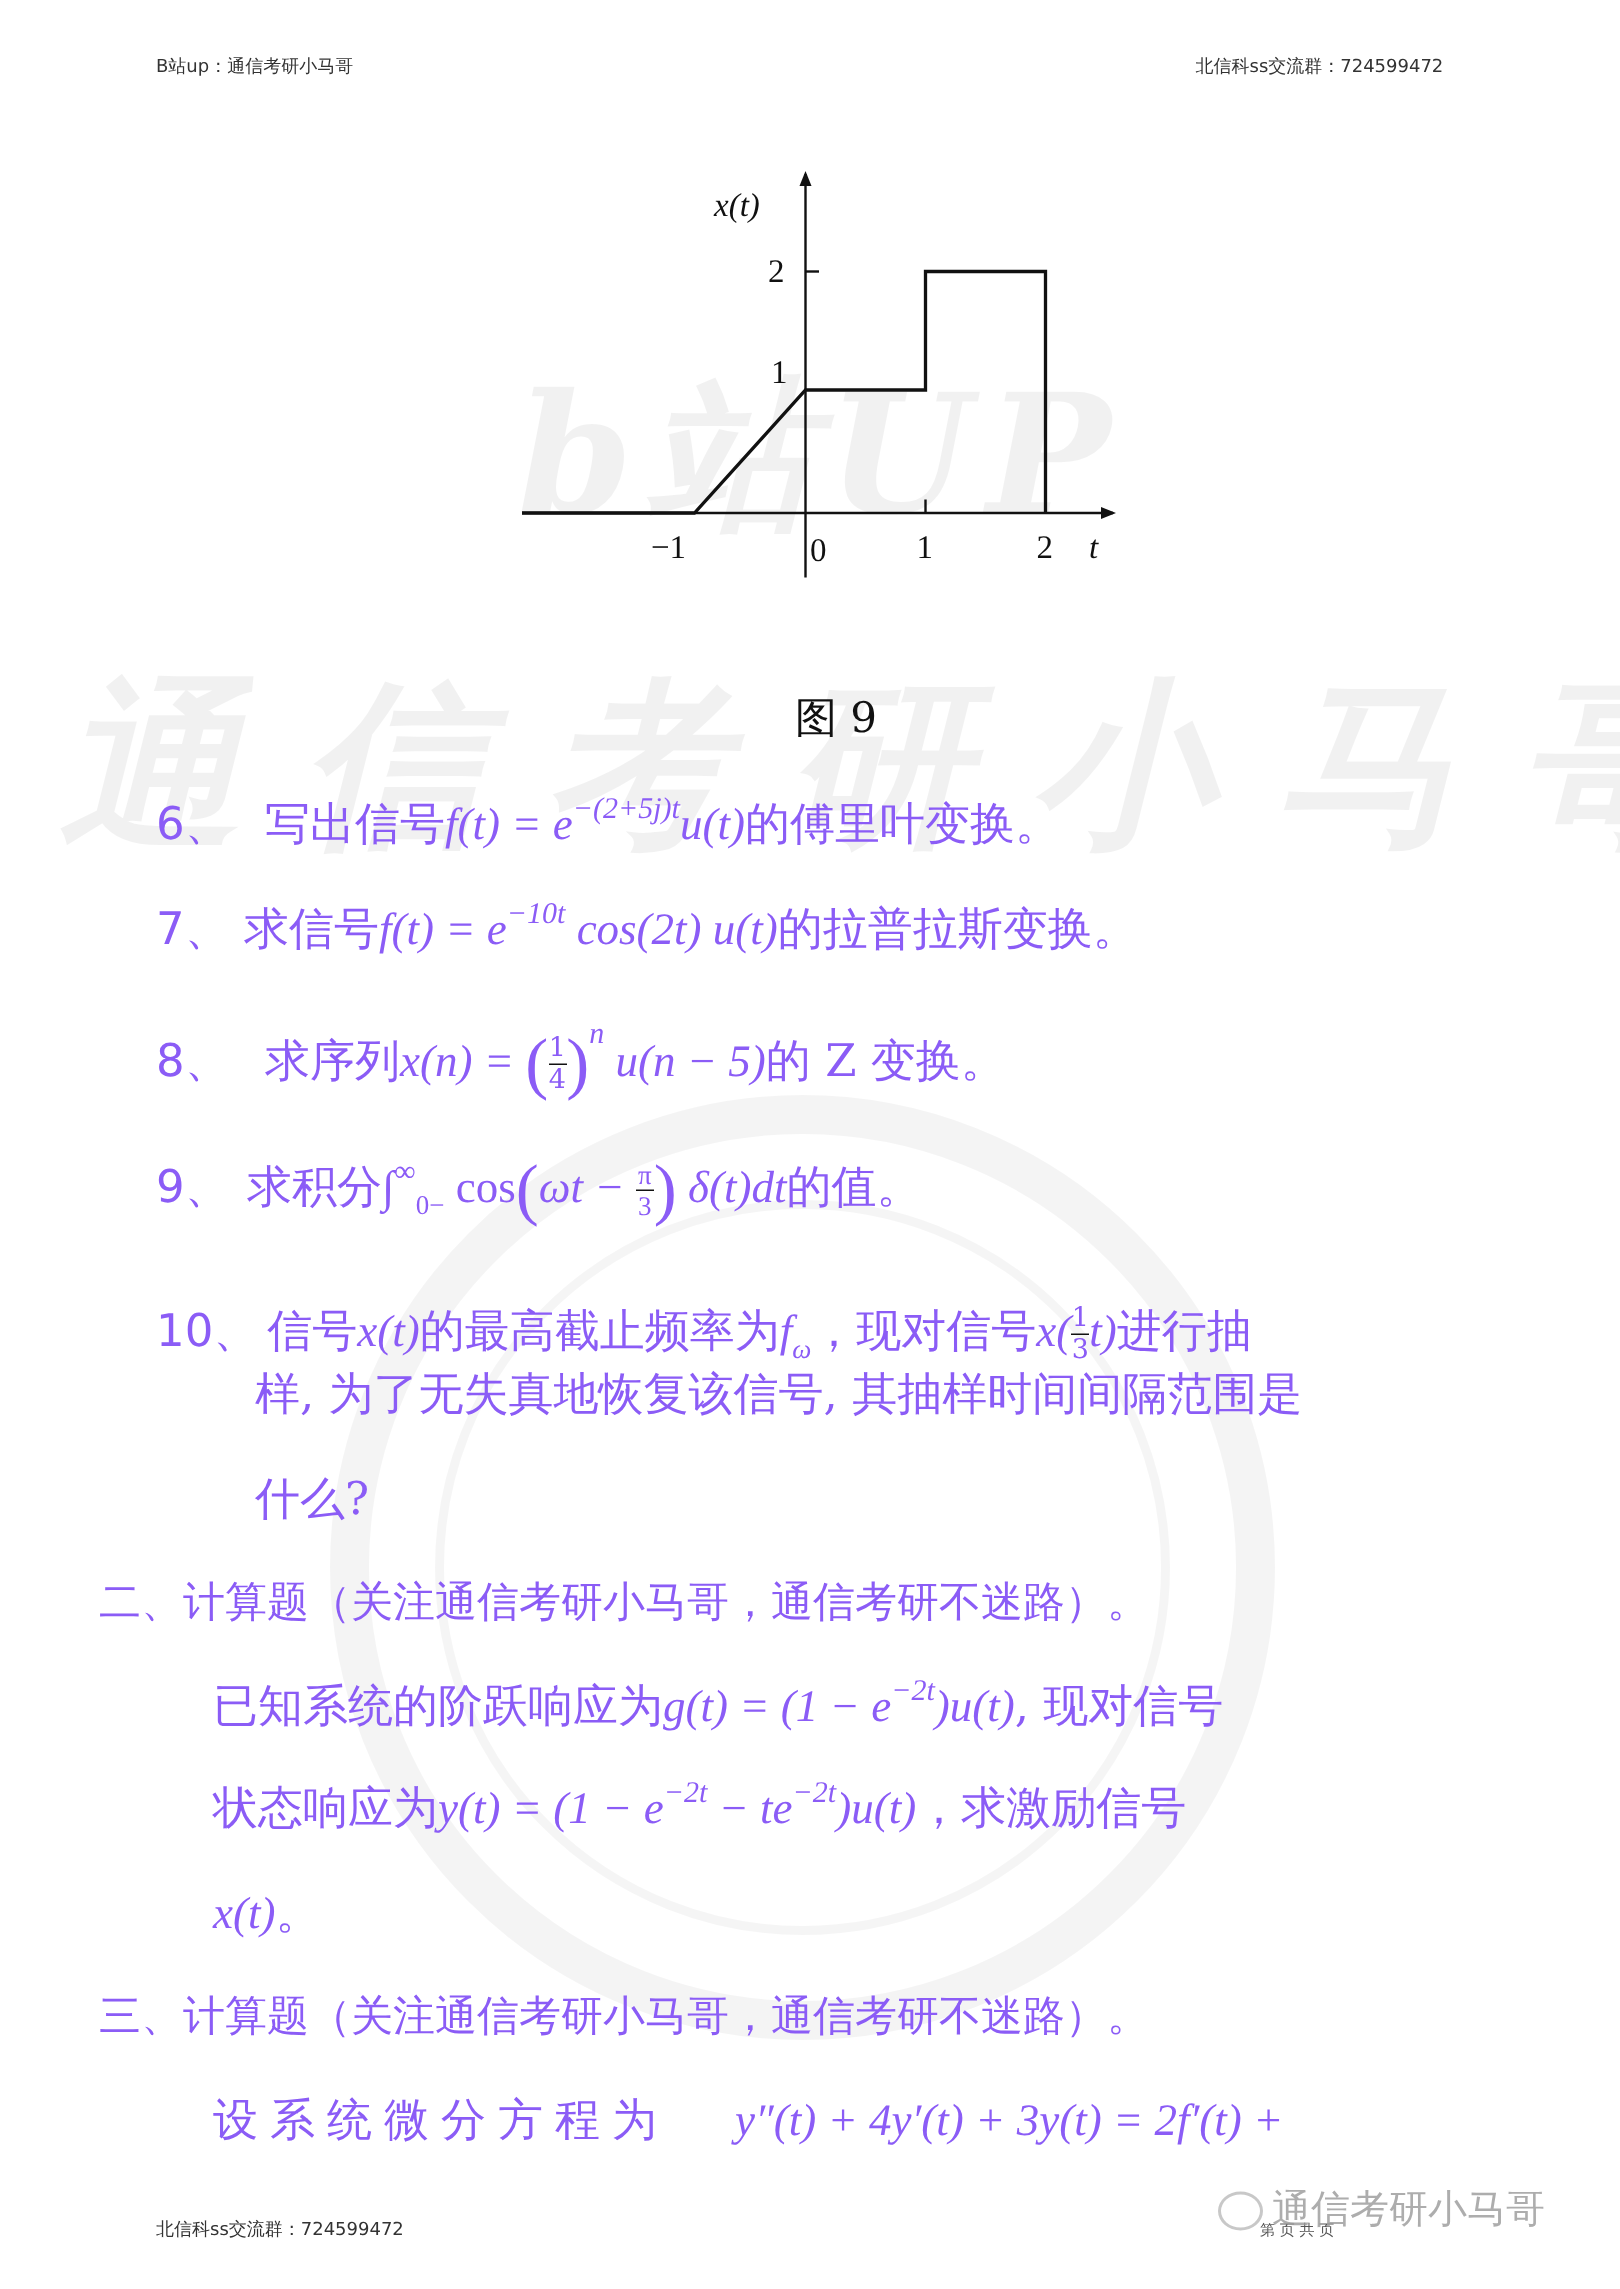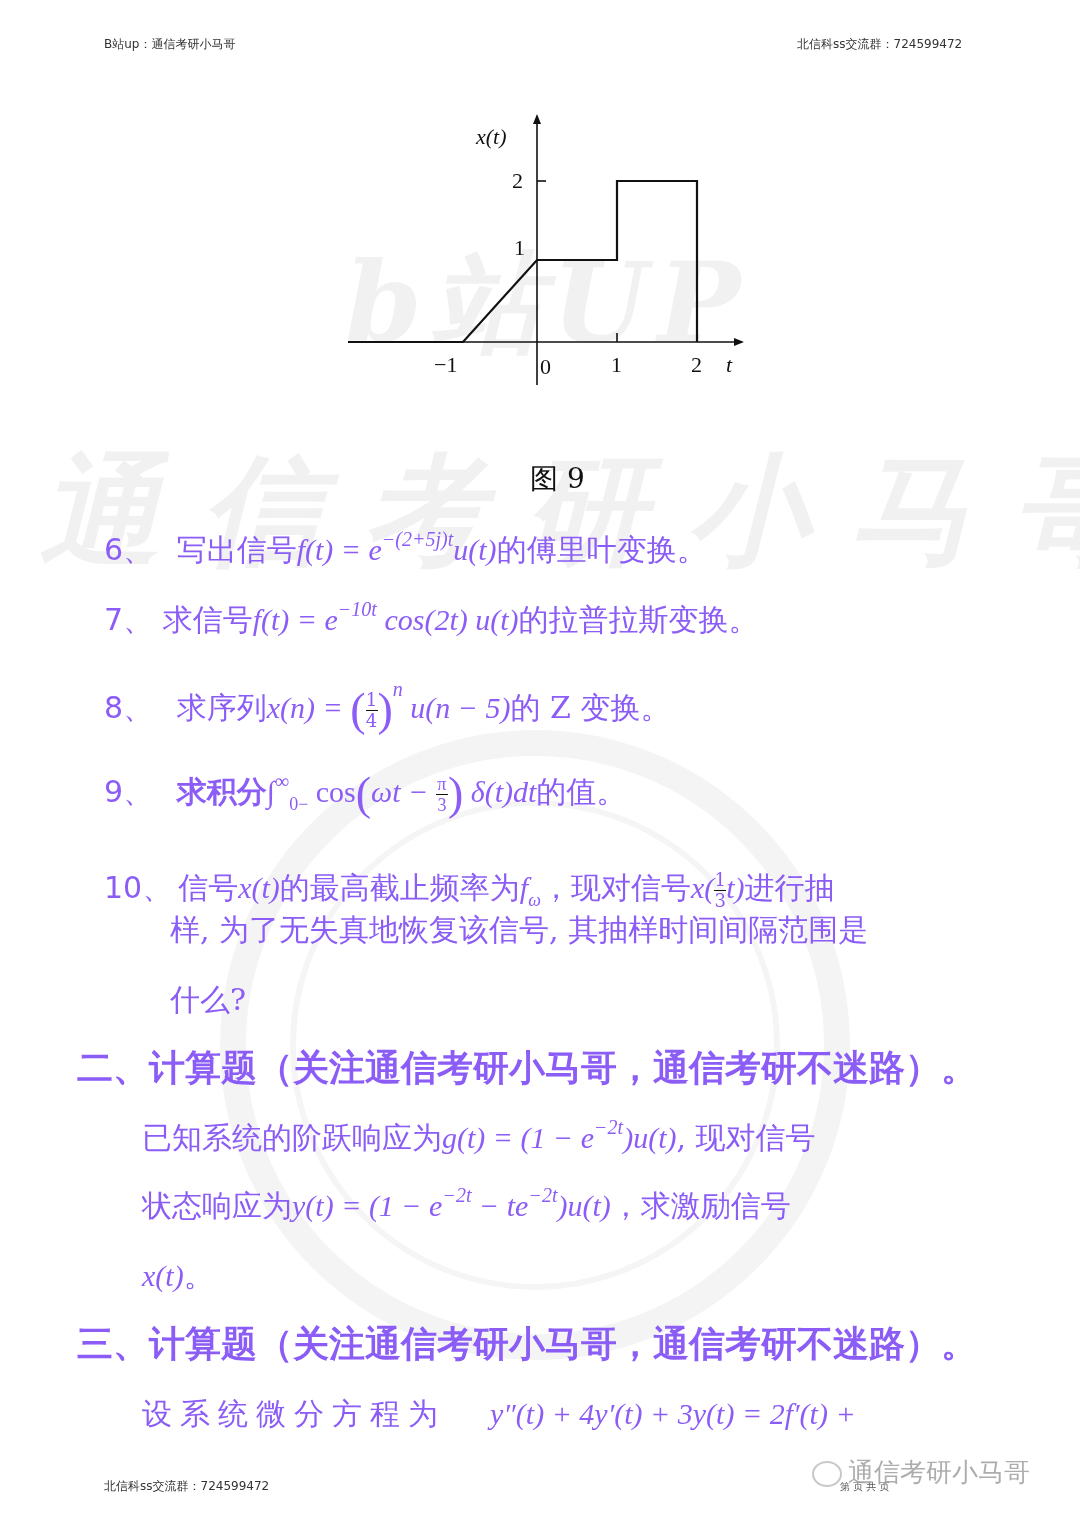--- a/index.html
+++ b/index.html
@@ -32,21 +32,21 @@
     }
     .num { font-family: "DejaVu Sans", "Liberation Sans", sans-serif; }
     .math { font-family: "Liberation Serif", "DejaVu Serif", serif; font-style: italic; }
     .up { font-family: "Liberation Serif", serif; font-style: normal; }
     sup { font-size: 20px; vertical-align: 14px; line-height: 0; }
     sub { font-size: 18px; vertical-align: -8px; line-height: 0; }
     .frac { display: inline-block; vertical-align: middle; text-align: center; font-size: 18px; line-height: 18px; font-style: normal; }
     .frac span { display: block; }
     .frac .bar { border-top: 1.5px solid #111; width: 12px; margin: 1px auto; height: 0; }
     .bigp { font-size: 46px; font-style: normal; vertical-align: middle; line-height: 0; font-family: "Liberation Serif", serif; }
-    .heading { font-weight: bold; font-family: "DejaVu Sans", sans-serif; font-size: 36px; margin-left: 11px; }
+    .heading { font-weight: normal; font-family: "DejaVu Sans", sans-serif; font-size: 28px; }
     .caption { position: absolute; left: 530px; top: 460px; font-size: 28px; }
     .footer-wm { position: absolute; left: 812px; top: 1455px; font-size: 26px; color: #999; font-family: "DejaVu Sans", sans-serif; opacity: 0.8; }
   </style>
 </head>
 <body>
 
 <div class="hdr" style="left:104px; top:36px;">B站up：通信考研小马哥</div>
 <div class="hdr" style="left:797px; top:36px;">北信科ss交流群：724599472</div>
 
 <div class="seal"></div>
@@ -91,21 +91,21 @@
   <span style="">求信号</span><span class="math">f(t) = e</span><sup class="math">−10t</sup><span class="math"> cos(2t) u(t)</span><span>的拉普拉斯变换。</span>
 </div>
 
 <div class="line" style="left:104px; top:688px;">
   <span class="num">8、</span>
   <span style="margin-left:14px;">求序列</span><span class="math">x(n) = </span><span class="bigp">(</span><span class="frac"><span>1</span><span class="bar"></span><span>4</span></span><span class="bigp">)</span><sup class="math" style="vertical-align:22px;">n</sup><span class="math"> u(n − 5)</span><span>的 Z 变换。</span>
 </div>
 
 <div class="line" style="left:104px; top:772px;">
   <span class="num">9、</span>
-  <span style="margin-left:14px;font-weight:bold;">求积分</span><span class="up">∫</span><sup class="up">∞</sup><sub class="up"><span>0</span><span>−</span></sub><span class="up"> cos</span><span class="bigp">(</span><span class="math">ωt − </span><span class="frac math"><span>π</span><span class="bar"></span><span class="up">3</span></span><span class="bigp">)</span><span class="math"> δ(t)dt</span><span>的值。</span>
+  <span style="margin-left:2px;">求积分</span><span class="up">∫</span><sup class="up">∞</sup><sub class="up"><span>0</span><span>−</span></sub><span class="up"> cos</span><span class="bigp">(</span><span class="math">ωt − </span><span class="frac math"><span>π</span><span class="bar"></span><span class="up">3</span></span><span class="bigp">)</span><span class="math"> δ(t)dt</span><span>的值。</span>
 </div>
 
 <div class="line" style="left:104px; top:840px;margin-top:28px;">
   <span class="num">10、</span><span style="margin-left:6px;">信号</span><span class="math">x(t)</span><span>的最高截止频率为</span><span class="math">f</span><sub class="math">ω</sub><span>，现对信号</span><span class="math">x(</span><span class="frac"><span>1</span><span class="bar"></span><span>3</span></span><span class="math">t)</span><span>进行抽</span>
 </div>
 <div class="line" style="left:170px; top:910px;">样, 为了无失真地恢复该信号, 其抽样时间间隔范围是</div>
 <div class="line" style="left:170px; top:980px;">什么?</div>
 
 <div class="line heading" style="left:66px; top:1048px;">二、计算题（关注通信考研小马哥，通信考研不迷路）。</div>
 <div class="line" style="left:142px; top:1118px;">

